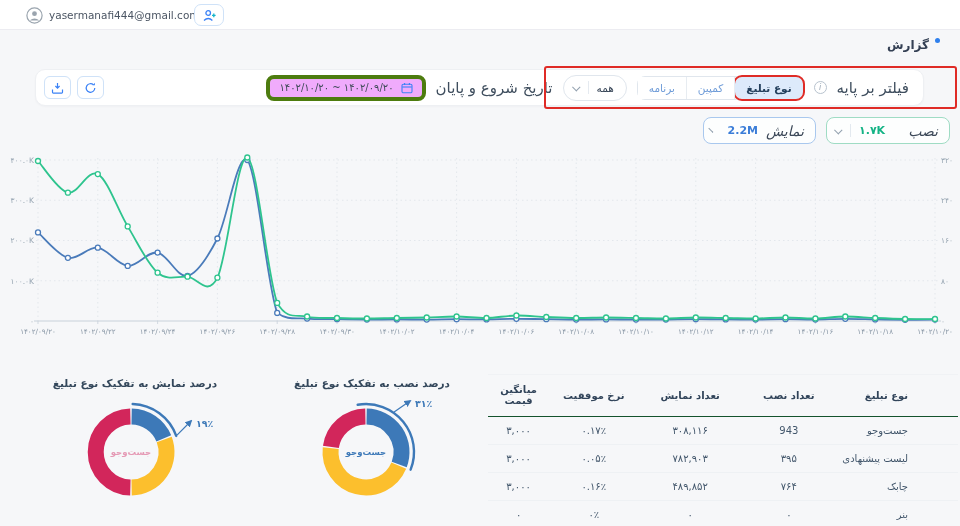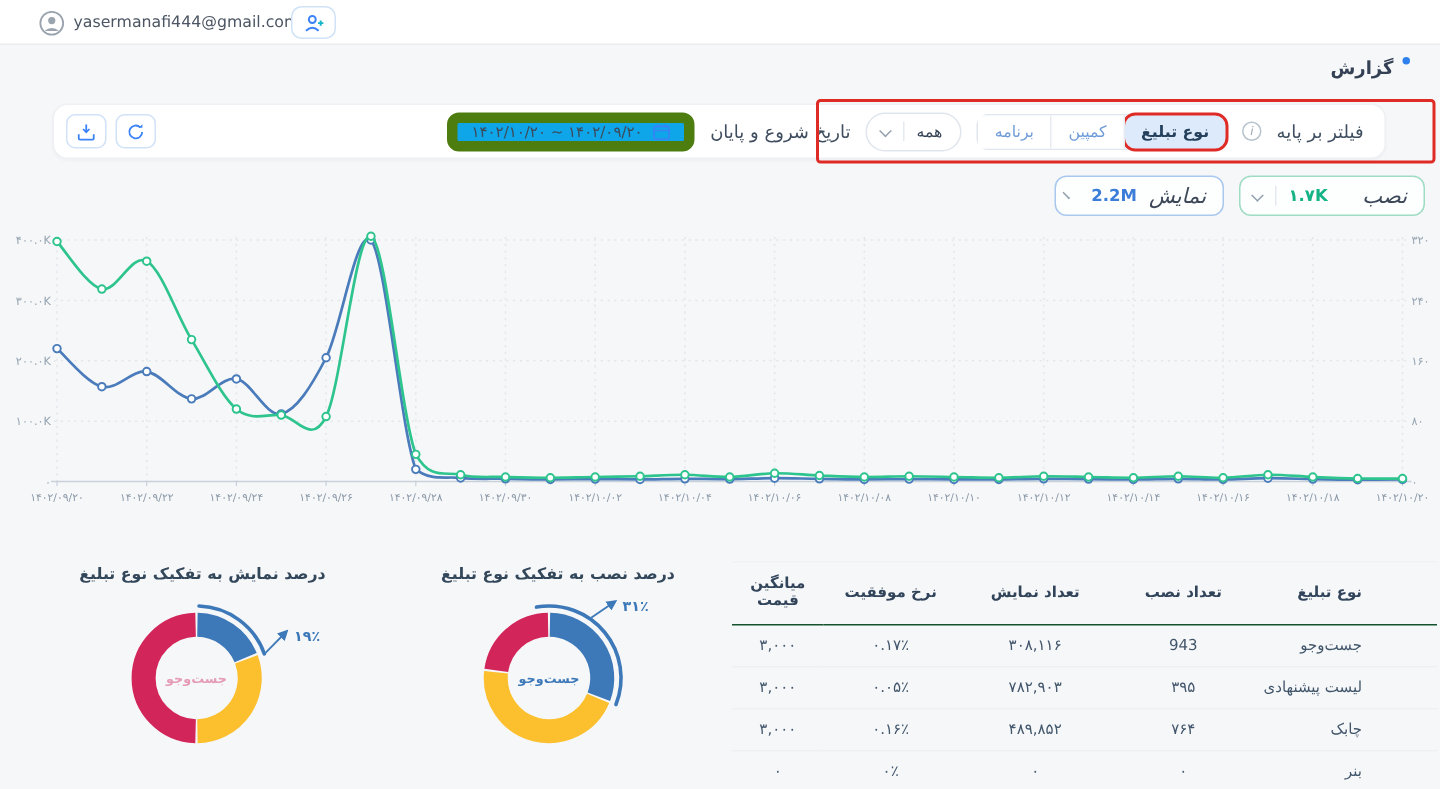--- a/index.html
+++ b/index.html
@@ -21,34 +21,34 @@
   .title-dot { width:5px; height:5px; border-radius:50%; background:#2f80ed; }
   .page-title span.t { font-size:12px; font-weight:600; color:#344054; }
 
   
   .filter-bar { position:absolute; left:35px; top:69px; width:889px; height:37px; background:#fff;
     border:1px solid #eef0f3; border-radius:10px; box-shadow:0 1px 2px rgba(30,40,60,.03); }
   .io-buttons { position:absolute; left:8px; top:6px; display:flex; gap:6px; direction:ltr; }
   .io-buttons button { width:27px; height:23px; background:#fff; border:1px solid #cfe2f8; border-radius:6px;
     display:flex; align-items:center; justify-content:center; cursor:pointer; }
   .filters { position:absolute; right:0; top:0; height:35px; display:flex; align-items:center; gap:10px; padding-left:8px; padding-right:14px; }
-  .flabel { font-size:12px; color:#3f4e5e; white-space:nowrap; }
+  .flabel { font-size:15px; color:#3f4e5e; white-space:nowrap; }
   .info-icon { width:13px; height:13px; border:1px solid #b8c3ce; border-radius:50%; color:#9aa7b4;
     font-size:8px; line-height:11px; text-align:center; font-style:italic; flex:0 0 auto; }
   .segmented { display:flex; border:1px solid #e0e6ed; border-radius:8px; overflow:visible; background:#fff; }
   .seg { font-family:inherit; font-size:10.5px; padding:5px 11px; background:#fff; border:none; color:#6f9cd8; cursor:pointer; white-space:nowrap; }
   .seg:not(:first-child){ border-inline-start:1px solid #e7ecf1; }
   .seg.selected { background:#ddeafb; color:#24405d; font-weight:700; border-radius:7px 7px 7px 7px;
     outline:2px solid #df2b26; outline-offset:0px; }
   .dropdown { display:flex; align-items:center; gap:8px; border:1px solid #e0e6ed; border-radius:14px;
     height:26px; padding:0 12px 0 10px; cursor:pointer; background:#fff; }
   .dropdown .val { font-size:10.5px; color:#374557; }
   .vsep { width:1px; height:13px; background:#e5eaf0; }
-  .datepick { display:flex; align-items:flex-end; gap:7px; border:7px solid #4d7c0f; border-radius:8px;
-    height:26px; padding:0 9px; cursor:pointer; background:#0ea5e9; }
+  .datepick { display:flex; align-items:center; gap:7px; border:4px solid #4d7c0f; border-radius:8px;
+    height:26px; padding:0 9px; cursor:pointer; background:#f0abfc; }
   .datepick .dval { font-size:10px; color:#3d4a57; letter-spacing:.2px; }
 
   
   .red-annotation { position:absolute; left:544px; top:66px; width:413px; height:43px;
     border:2px solid #df2b26; border-radius:3px; pointer-events:none; z-index:6; }
 
   
   .stat-pill { position:absolute; top:117px; height:27px; display:flex; align-items:center; gap:8px;
     border-radius:8px; padding:0 11px 0 9px; cursor:pointer; background:#fdfefe; }
   .pill-installs { right:10px; width:124px; border:1px solid #9fdcc4; }

